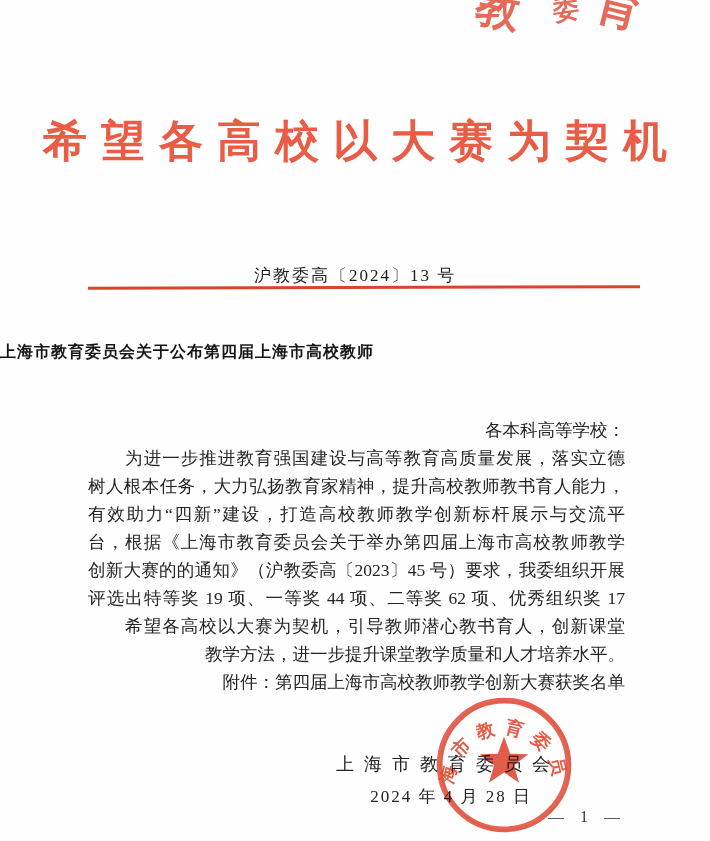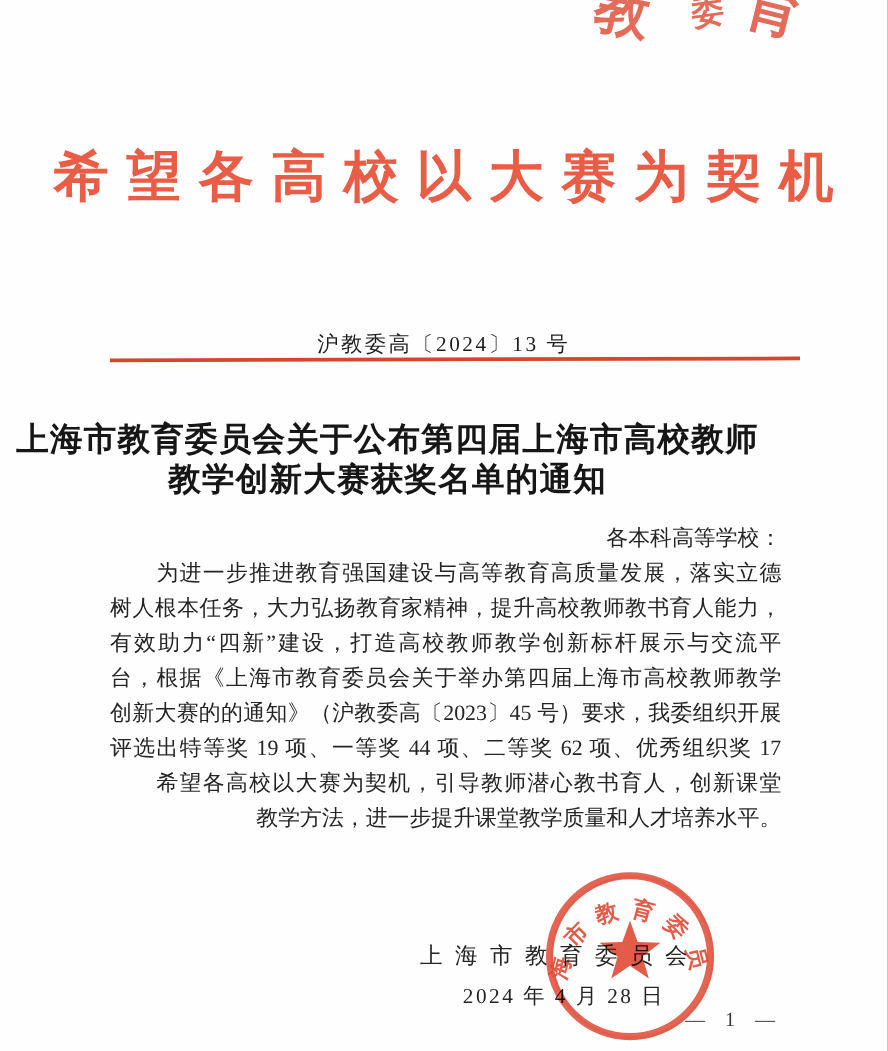--- a/index.html
+++ b/index.html
@@ -30,22 +30,21 @@
     letter-spacing:2px;
   }
   .rule{
     position:absolute;top:286px;left:88px;width:552px;height:3px;
     background:#d6452e;
     transform:rotate(-0.15deg);
   }
   
   .title{
     position:absolute;top:336px;left:0;width:620px;
-    text-align:center;
-    font-size:26px;font-weight:bold;color:#161616;
+    font-size:16px;font-weight:bold;color:#161616;
     line-height:32px;letter-spacing:1px;
   }
   
   .body{
     position:absolute;top:416px;left:88px;width:537px;
     font-size:17.5px;color:#242424;
   }
   .bl{height:28px;line-height:28px;white-space:nowrap;text-align:right;}
   .bl.j{white-space:normal;text-align:justify;text-align-last:justify;}
   
@@ -90,33 +89,33 @@
   <div class="frag f3">育</div>
 
   <div class="hdr">希望各高校以大赛为契机</div>
 
   <div class="docnum">沪教委高〔2024〕13 号</div>
 
   <div class="rule"></div>
 
   <div class="title">
     <div>上海市教育委员会关于公布第四届上海市高校教师</div>
-    <div>教学创新大赛获奖名单的通知</div>
   </div>
 
   <div class="body">
     <div class="bl">各本科高等学校：</div>
     <div class="bl j">　　为进一步推进教育强国建设与高等教育高质量发展，落实立德</div>
     <div class="bl j">树人根本任务，大力弘扬教育家精神，提升高校教师教书育人能力，</div>
     <div class="bl j">有效助力“四新”建设，打造高校教师教学创新标杆展示与交流平</div>
     <div class="bl j">台，根据《上海市教育委员会关于举办第四届上海市高校教师教学</div>
     <div class="bl j">创新大赛的的通知》（沪教委高〔2023〕45 号）要求，我委组织开展</div>
     <div class="bl j">评选出特等奖 19 项、一等奖 44 项、二等奖 62 项、优秀组织奖 17</div>
     <div class="bl j">　　希望各高校以大赛为契机，引导教师潜心教书育人，创新课堂</div>
     <div class="bl">教学方法，进一步提升课堂教学质量和人才培养水平。</div>
+    <div class="bl">　　附件：第四届上海市高校教师教学创新大赛获奖名单</div>
   </div>
 
   <div class="sig">上海市教育委员会</div>
   <div class="date">2024 年 4 月 28 日</div>
 
   <svg class="seal" viewBox="0 0 150 150">
     <circle cx="75" cy="76" r="68" fill="none" stroke="#dd3b24" stroke-width="6" opacity="0.85"></circle>
     <circle cx="75" cy="76" r="68" fill="none" stroke="#dd3b24" stroke-width="2" opacity="0.35" transform="translate(2,1)"></circle>
     <polygon points="75,46 81.5,64.1 100.7,64.7 85.5,76.4 90.9,94.8 75,84 59.1,94.8 64.5,76.4 49.3,64.7 68.5,64.1" fill="#dd3b24" opacity="0.9"></polygon>
     <defs>

